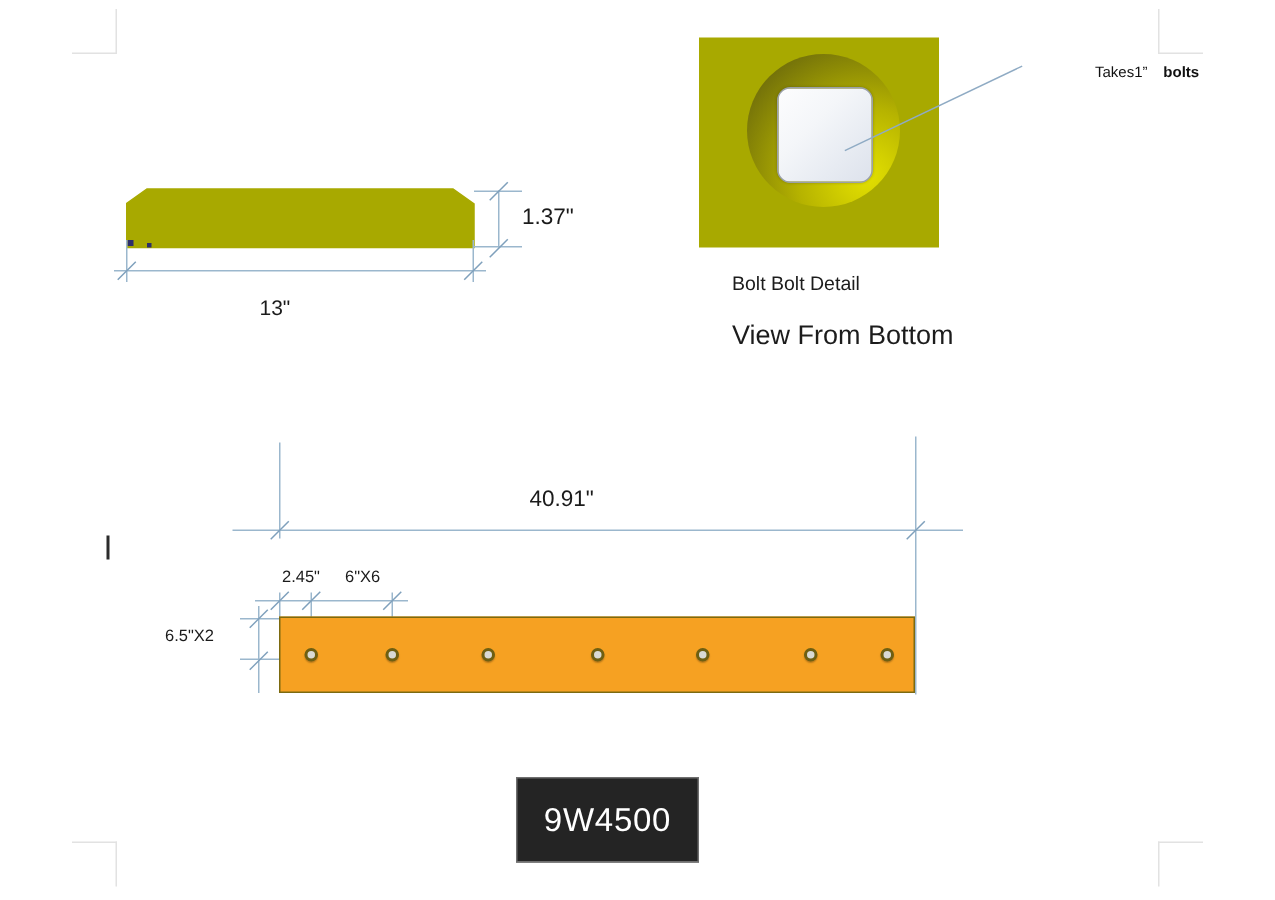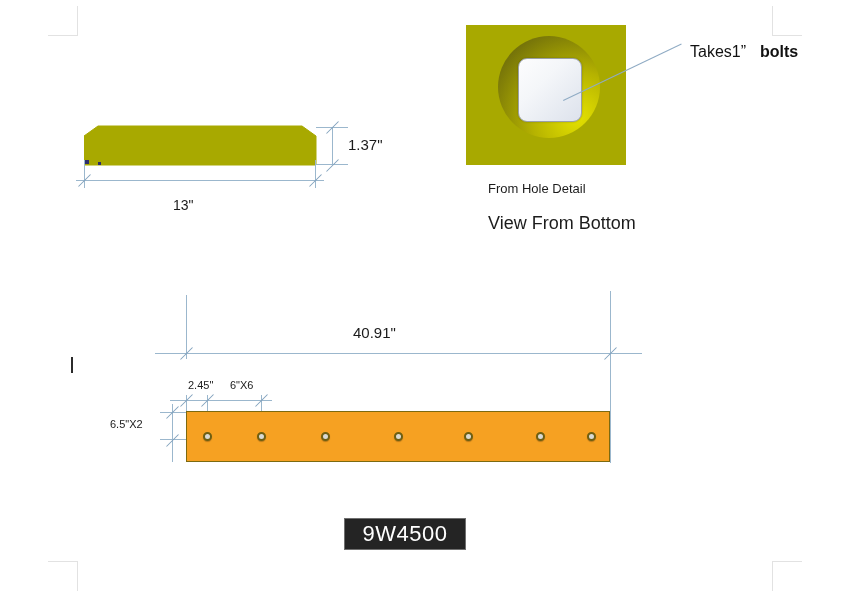--- a/index.html
+++ b/index.html
@@ -215,27 +215,27 @@
   <div class="tick" style="left:84px; top:172px;"></div>
   <div class="tick" style="left:315px; top:172px;"></div>
   <div class="dim-text" style="left:173px; top:197px; font-size:14px;">13"</div>
 
   <div class="bh-square" style="left:466px; top:25px; width:160px; height:140px;"></div>
   <div class="bh-circle" style="left:498px; top:36px; width:102px; height:102px;"></div>
   <div class="bh-inner" style="left:518px; top:58px; width:62px; height:62px;"></div>
 
   <div class="leader" style="left:563px; top:100px; width:131px; transform:rotate(-25.5deg);"></div>
 
-  <div class="note" style="left:690px; top:43px; font-size:16px;text-align:right;">
+  <div class="note" style="left:730px; top:43px; font-size:10px;text-align:right;">
     <span class="light">Takes1”</span>
     <span style="display:inline-block;width:5px;"></span>
     <span class="bold">bolts</span>
   </div>
 
-  <div class="caption" style="left:488px; top:181px; font-size:13px;">From Hole Detail</div>
+  <div class="caption" style="left:488px; top:181px; font-size:13px;">Bolt Bolt Detail</div>
   <div class="caption" style="left:488px; top:213px; font-size:18px;">View From Bottom</div>
 
   <div class="stray-tick" style="left:71px; top:357px; width:2px; height:16px;"></div>
 
   <div class="ext-line-v" style="left:186px; top:295px; height:64px;"></div>
   <div class="ext-line-v" style="left:610px; top:291px; height:172px;"></div>
   <div class="dim-line-h" style="left:155px; top:353px; width:487px;"></div>
   <div class="tick" style="left:186px; top:345px;"></div>
   <div class="tick" style="left:610px; top:345px;"></div>
   <div class="dim-text" style="left:353px; top:324px; font-size:15px;">40.91"</div>
@@ -260,17 +260,17 @@
   <div class="bar" style="left:186px; top:411px; width:424px; height:51px;"></div>
 
   <div class="hole" style="left:203px; top:432px;"></div>
   <div class="hole" style="left:257px; top:432px;"></div>
   <div class="hole" style="left:321px; top:432px;"></div>
   <div class="hole" style="left:394px; top:432px;"></div>
   <div class="hole" style="left:464px; top:432px;"></div>
   <div class="hole" style="left:536px; top:432px;"></div>
   <div class="hole" style="left:587px; top:432px;"></div>
 
-  <div class="plate" style="left:344px; top:518px; width:122px; height:32px;">
+  <div class="plate" style="left:344px; top:518px; width:122px; height:57px;">
     <span style="font-size:22px;">9W4500</span>
   </div>
 
 </div>
 
 </body></html>

